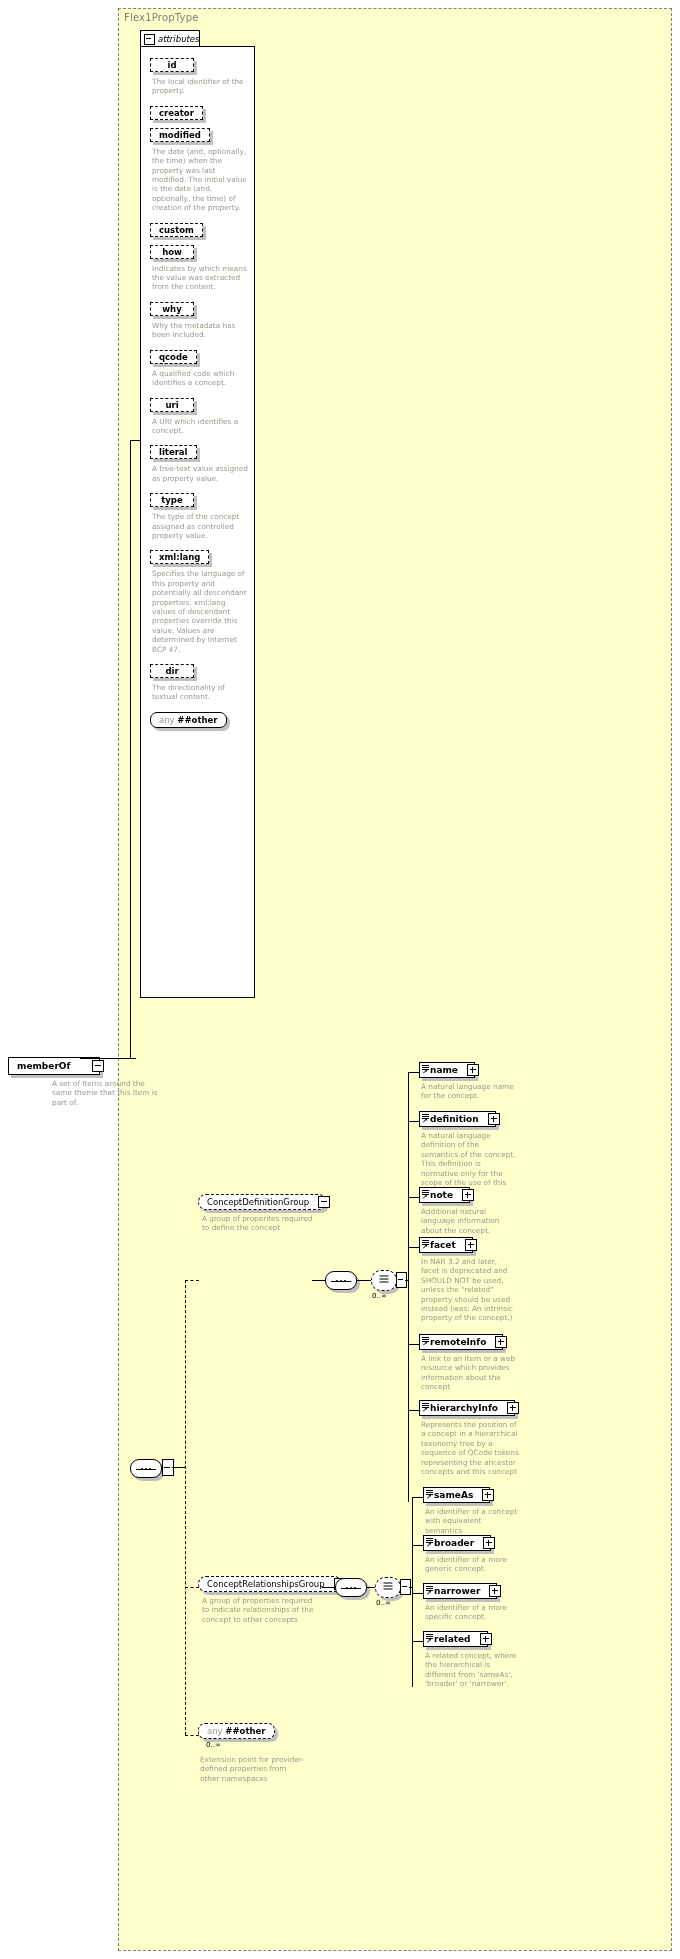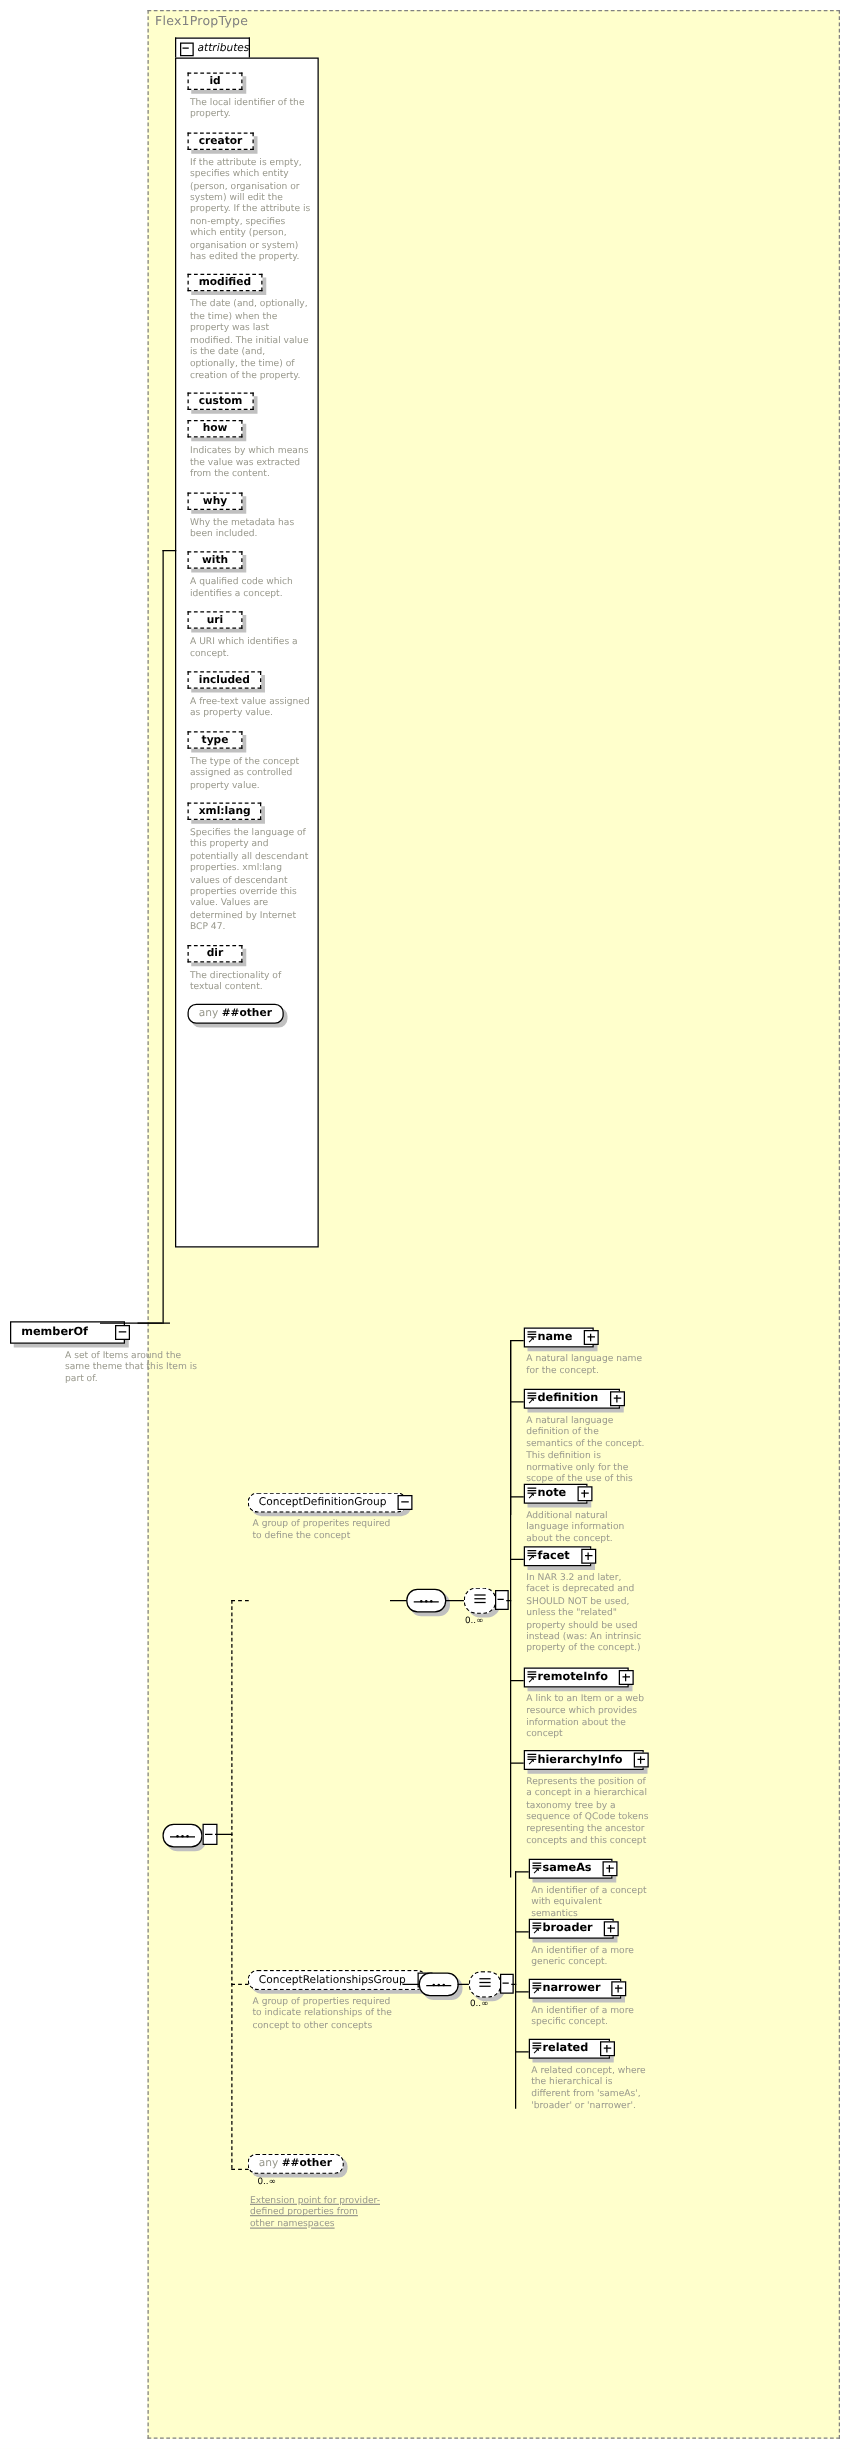--- a/index.html
+++ b/index.html
@@ -147,21 +147,20 @@
 
   <div class="attr-list">
 
     <div class="attr-item">
       <div class="attr-box">id</div>
       <div class="attr-desc">The local identifier of the property.</div>
     </div>
 
     <div class="attr-item">
       <div class="attr-box">creator</div>
-      <div class="attr-desc">If the attribute is empty, specifies which entity (person, organisation or system) will edit the property. If the attribute is non-empty, specifies which entity (person, organisation or system) has edited the property.</div>
     </div>
 
     <div class="attr-item">
       <div class="attr-box">modified</div>
       <div class="attr-desc">The date (and, optionally, the time) when the property was last modified. The initial value is the date (and, optionally, the time) of creation of the property.</div>
     </div>
 
     <div class="attr-item">
       <div class="attr-box">custom</div>
     </div>
@@ -170,31 +169,31 @@
       <div class="attr-box">how</div>
       <div class="attr-desc">Indicates by which means the value was extracted from the content.</div>
     </div>
 
     <div class="attr-item">
       <div class="attr-box">why</div>
       <div class="attr-desc">Why the metadata has been included.</div>
     </div>
 
     <div class="attr-item">
-      <div class="attr-box">with</div>
+      <div class="attr-box">qcode</div>
       <div class="attr-desc">A qualified code which identifies a concept.</div>
     </div>
 
     <div class="attr-item">
       <div class="attr-box">uri</div>
       <div class="attr-desc">A URI which identifies a concept.</div>
     </div>
 
     <div class="attr-item">
-      <div class="attr-box">included</div>
+      <div class="attr-box">literal</div>
       <div class="attr-desc">A free-text value assigned as property value.</div>
     </div>
 
     <div class="attr-item">
       <div class="attr-box">type</div>
       <div class="attr-desc">The type of the concept assigned as controlled property value.</div>
     </div>
 
     <div class="attr-item">
       <div class="attr-box">xml:lang</div>
@@ -459,16 +458,16 @@
     <div class="child-desc">A related concept, where the hierarchical is different from 'sameAs', 'broader' or 'narrower'.</div>
   </div>
 
   <div class="dln h" style="left:185px;top:1735px;width:14px;"></div>
   <div class="child" style="left:198px;top:1723px;">
     <div class="any-box" style="margin-top:0;border-style:dashed;">
       <span class="any-kw">any</span>
       <span class="any-ns">##other</span>
     </div>
     <div class="occ-label" style="position:relative;left:8px;top:2px;display:block;">0..∞</div>
-    <div class="child-desc" style="width:105px;margin-top:8px;text-decoration:underline;">Extension point for provider-defined properties from other namespaces</div>
+    <div class="child-desc" style="width:105px;margin-top:8px;">Extension point for provider-defined properties from other namespaces</div>
   </div>
 
 </div>
 
 </body></html>

